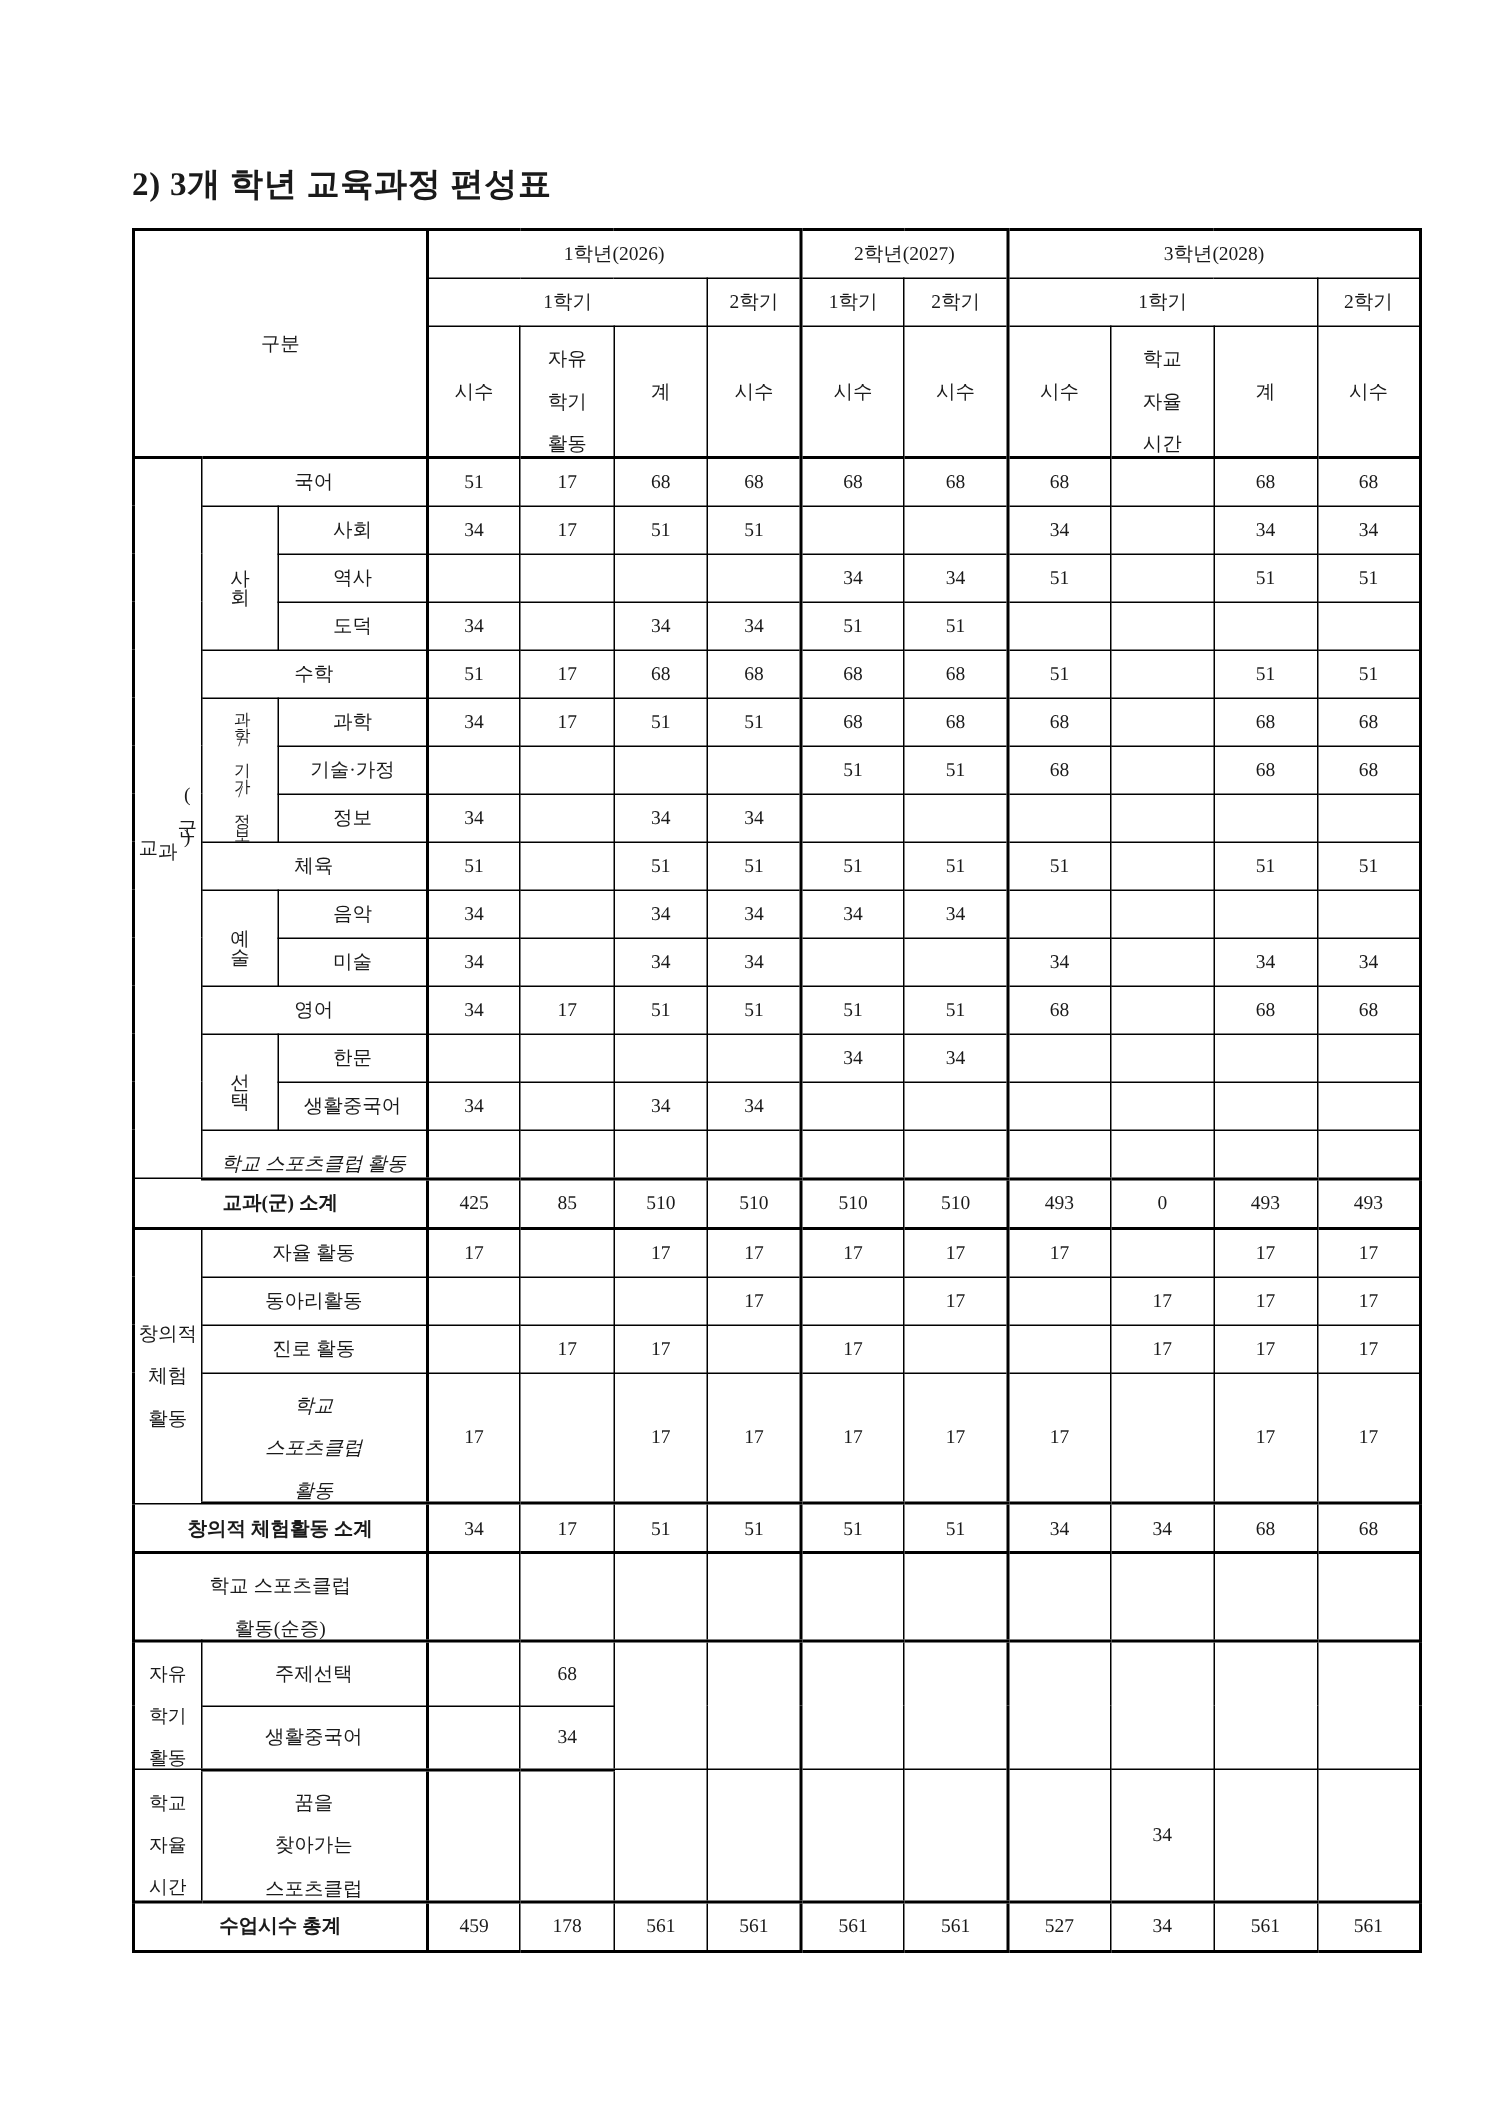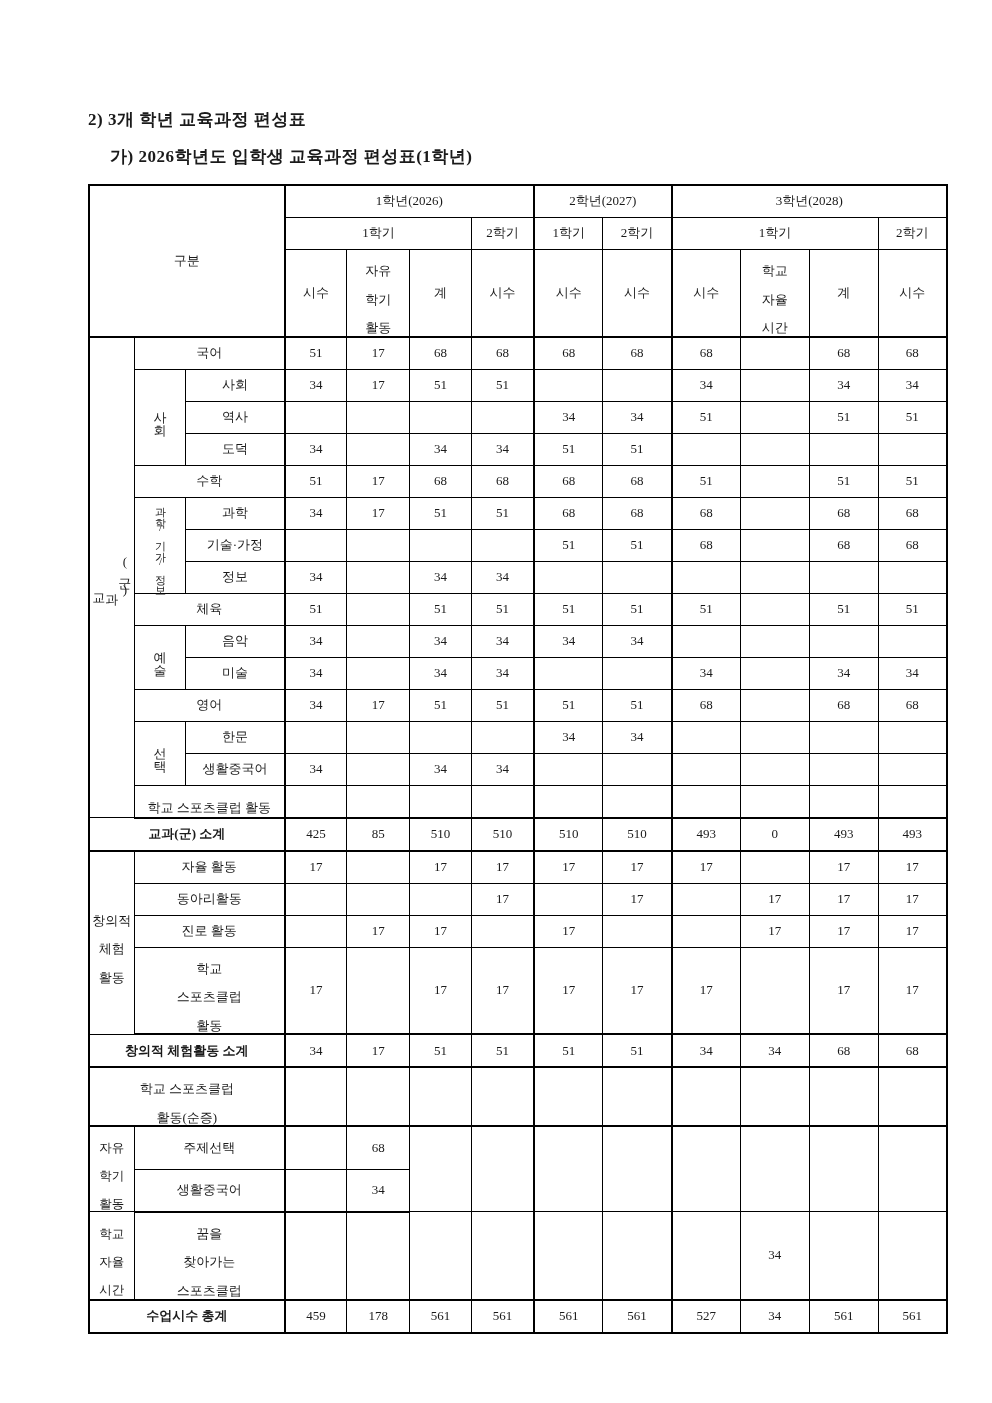--- a/index.html
+++ b/index.html
@@ -12,21 +12,21 @@
     height: 1403px;
     font-family: "Liberation Serif", "DejaVu Serif", serif;
     color: #1a1a1a;
     position: relative;
     overflow: hidden;
   }
   .page {
     padding: 108px 0 0 0;
   }
   .heading-1 {
-    font-size: 17px;
+    font-size: 22px;
     font-weight: bold;
     margin: 0 0 14px 88px;
     letter-spacing: 0.5px;
   }
   .heading-2 {
     font-size: 17px;
     font-weight: bold;
     margin: 0 0 16px 110px;
     letter-spacing: 0.5px;
   }
@@ -59,20 +59,21 @@
   td.shade {
     background: #d9d9d9;
   }
   td.tiny {
     font-size: 10.5px;
     line-height: 1.05;
   }
   td.xtiny {
     font-size: 9px;
     line-height: 1.05;
+    font-style: italic;
   }
   td.small {
     font-size: 11.5px;
   }
   td.num {
     font-size: 13.5px;
   }
   td.bold {
     font-weight: bold;
     font-size: 13.5px;
@@ -95,21 +96,20 @@
   .tb-left { border-left: 2.2px solid #000 !important; }
   .tb-right { border-right: 2.2px solid #000 !important; }
   .stack { display:block;margin-top:14px; }
 </style>
 </head>
 <body>
 
 <div class="page">
 
   <div class="heading-1">2) 3개 학년 교육과정 편성표</div>
-  <div class="heading-2">가) 2026학년도 입학생 교육과정 편성표(1학년)</div>
 
   <table class="curriculum">
     <colgroup>
       <col style="width:42px">
         <col style="width:48px">
         <col style="width:92px">
       <col style="width:58px">
         <col style="width:58px">
         <col style="width:58px">
         <col style="width:58px">

